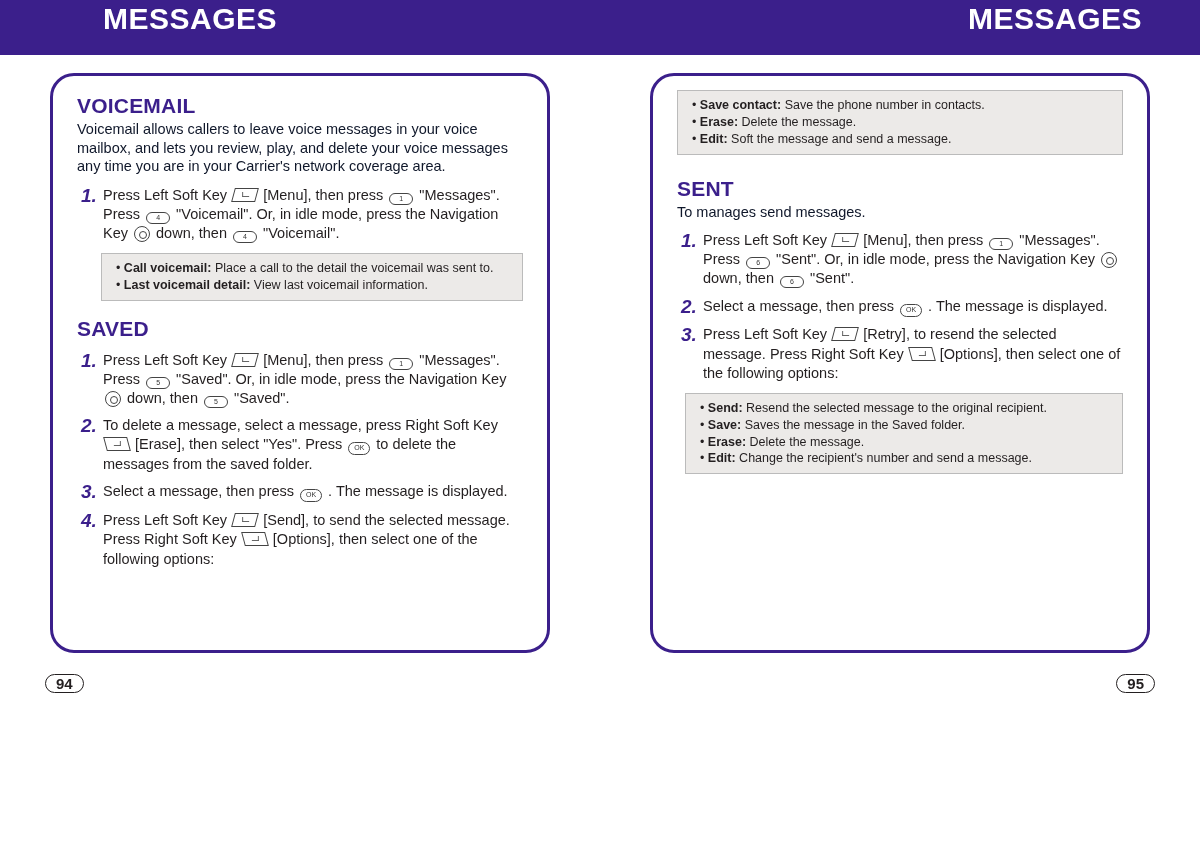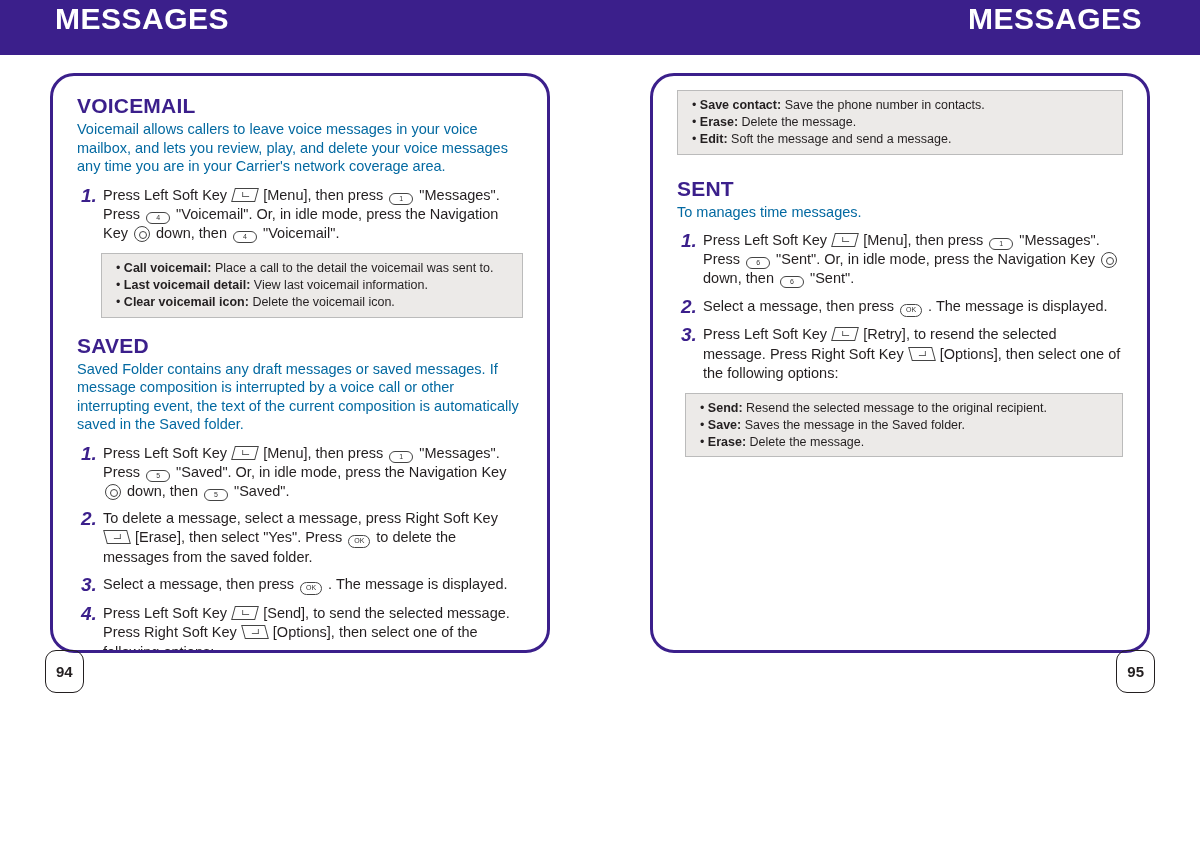--- a/index.html
+++ b/index.html
@@ -1,43 +1,43 @@
 <!DOCTYPE html>
 <html><head>
 <meta charset="utf-8">
 <style>
 * { box-sizing: border-box; margin: 0; padding: 0; }
 html, body { width: 1200px; height: 849px; font-family: "Myriad Pro", "Segoe UI", Arial, sans-serif; background: #fff; color: #231f20; }
 .header { background: #3b1f8b; height: 55px; display: flex; justify-content: space-between; align-items: flex-start; padding: 2px 58px 0 55px; }
-.header-title { color: #fff; font-size: 30px; font-weight: 700; letter-spacing: 0.5px; font-stretch: condensed; }
+.header-title { color: #fff; font-size: 30px; font-weight: 700; letter-spacing: 0.5px; font-stretch: condensed; margin-left: 48px; }
 .pages { display: flex; justify-content: space-between; padding: 18px 50px 0 50px; }
 .page { width: 500px; position: relative; }
 .frame { border: 3px solid #3b1f8b; border-radius: 24px; padding: 18px 24px 22px 24px; height: 580px; overflow: hidden; }
 .frame-right { padding: 14px 24px 22px 24px; }
 .sec-title { color: #3b1f8b; font-size: 21px; font-weight: 700; font-stretch: condensed; letter-spacing: 0.2px; }
-.body-text { font-size: 14.5px; line-height: 1.28; font-stretch: condensed; color: #0369a1; margin-top: 2px; }
+.body-text { font-size: 14.5px; line-height: 1.28; font-stretch: condensed; color: #0f172a; margin-top: 2px; }
 .steps { margin-top: 10px; }
 .step { display: flex; margin-bottom: 8px; }
 .step-num { color: #3b1f8b; font-size: 19px; font-weight: 700; font-style: italic; font-stretch: condensed; width: 26px; flex: 0 0 26px; line-height: 1.1; padding-left: 4px; }
 .step-body { font-size: 14.5px; line-height: 1.32; font-stretch: condensed; flex: 1; }
 .key { display: inline-block; width: 24px; height: 12px; border: 1px solid #444; border-radius: 6px; vertical-align: -1px; font-size: 7px; text-align: center; line-height: 10px; background: #fff; margin: 0 2px; color:#333; }
 .key-ok { width: 22px; height: 13px; border-radius: 8px; }
 .key-nav { display:inline-block; width:16px; height:16px; border:1px solid #444; border-radius:50%; vertical-align:-4px; margin:0 2px; position:relative; background:#fff; }
 .key-nav::after { content:""; position:absolute; width:6px; height:6px; border-radius:50%; background:#fff; border:1px solid #444; top:4px; left:4px; }
 .key-soft { display:inline-block; width:24px; height:14px; border:1px solid #444; vertical-align:-2px; margin:0 2px; background:#fff; position:relative; transform: skewX(-15deg); }
 .key-soft-r { transform: skewX(15deg); }
 .key-soft::after { content:""; position:absolute; width:6px; height:4px; border:1px solid #666; border-top:none; border-right:none; top:3px; left:8px; transform: skewX(15deg); }
 .key-soft-r::after { transform: skewX(-15deg) scaleX(-1); left:8px; }
 .option-box { background: #eceae8; border: 0.5px solid #bbb; padding: 6px 10px 6px 10px; margin: 10px 0 16px 24px; }
 .option-box-r0 { margin-left: 0; margin-top: 0; }
 .opt-line { font-size: 12.5px; line-height: 1.35; font-stretch: condensed; padding-left: 14px; text-indent: -10px; }
 .opt-line b { font-weight: 700; }
 .sec-spacer { height: 6px; }
 .page-num { position: absolute; bottom: -40px; font-size: 15px; font-weight: 700; font-stretch: condensed; }
-.page-num-box { display:inline-block; border:1.5px solid #231f20; border-radius: 11px; padding: 12px 10px; }
+.page-num-box { display:inline-block; border:1.5px solid #231f20; border-radius: 11px; padding: 0 10px; }
 .page-num.left { left: -5px; }
 .page-num.right { right: -5px; }
 </style>
 </head>
 <body>
 
 <div class="header">
   <div class="header-title">MESSAGES</div>
   <div class="header-title">MESSAGES</div>
 </div>
@@ -55,25 +55,23 @@
           <div class="step-num">1.</div>
           <div class="step-body">
             <span>Press Left Soft Key </span><span class="key-soft"></span><span> [Menu], then press </span><span class="key">1</span><span> "Messages". Press </span><span class="key">4</span><span> "Voicemail". Or, in idle mode, press the Navigation Key </span><span class="key-nav"></span><span> down, then </span><span class="key">4</span><span> "Voicemail".</span>
           </div>
         </div>
       </div>
 
       <div class="option-box">
         <div class="opt-line">• <b>Call voicemail: </b><span>Place a call to the detail the voicemail was sent to.</span></div>
         <div class="opt-line">• <b>Last voicemail detail: </b><span>View last voicemail information.</span></div>
-        <div class="opt-line">• <b>Clear voicemail icon: </b><span>Delete the voicemail icon.</span></div>
       </div>
 
       <div class="sec-title">SAVED</div>
-      <div class="body-text">Saved Folder contains any draft messages or saved messages. If message composition is interrupted by a voice call or other interrupting event, the text of the current composition is automatically saved in the Saved folder.</div>
 
       <div class="steps">
         <div class="step">
           <div class="step-num">1.</div>
           <div class="step-body">
             <span>Press Left Soft Key </span><span class="key-soft"></span><span> [Menu], then press </span><span class="key">1</span><span> "Messages". Press </span><span class="key">5</span><span> "Saved". Or, in idle mode, press the Navigation Key </span><span class="key-nav"></span><span> down, then </span><span class="key">5</span><span> "Saved".</span>
           </div>
         </div>
         <div class="step">
           <div class="step-num">2.</div>
@@ -103,21 +101,21 @@
     <div class="frame frame-right">
 
       <div class="option-box option-box-r0">
         <div class="opt-line">• <b>Save contact: </b><span>Save the phone number in contacts.</span></div>
         <div class="opt-line">• <b>Erase: </b><span>Delete the message.</span></div>
         <div class="opt-line">• <b>Edit: </b><span>Soft the message and send a message.</span></div>
       </div>
 
       <div class="sec-spacer"></div>
       <div class="sec-title">SENT</div>
-      <div class="body-text">To manages time messages.</div>
+      <div class="body-text">To manages send messages.</div>
 
       <div class="steps">
         <div class="step">
           <div class="step-num">1.</div>
           <div class="step-body">
             <span>Press Left Soft Key </span><span class="key-soft"></span><span> [Menu], then press </span><span class="key">1</span><span> "Messages". Press </span><span class="key">6</span><span> "Sent". Or, in idle mode, press the Navigation Key </span><span class="key-nav"></span><span> down, then </span><span class="key">6</span><span> "Sent".</span>
           </div>
         </div>
         <div class="step">
           <div class="step-num">2.</div>
@@ -130,19 +128,20 @@
           <div class="step-body">
             <span>Press Left Soft Key </span><span class="key-soft"></span><span> [Retry], to resend the selected message. Press Right Soft Key </span><span class="key-soft key-soft-r"></span><span> [Options], then select one of the following options:</span>
           </div>
         </div>
       </div>
 
       <div class="option-box" style="margin-left:8px;">
         <div class="opt-line">• <b>Send: </b><span>Resend the selected message to the original recipient.</span></div>
         <div class="opt-line">• <b>Save: </b><span>Saves the message in the Saved folder.</span></div>
         <div class="opt-line">• <b>Erase: </b><span>Delete the message.</span></div>
+        <div class="opt-line">• <b>Edit: </b><span>Change the recipient's number and send a message.</span></div>
       </div>
 
     </div>
     <div class="page-num right"><span class="page-num-box">95</span></div>
   </div>
 
 </div>
 
 </body></html>

